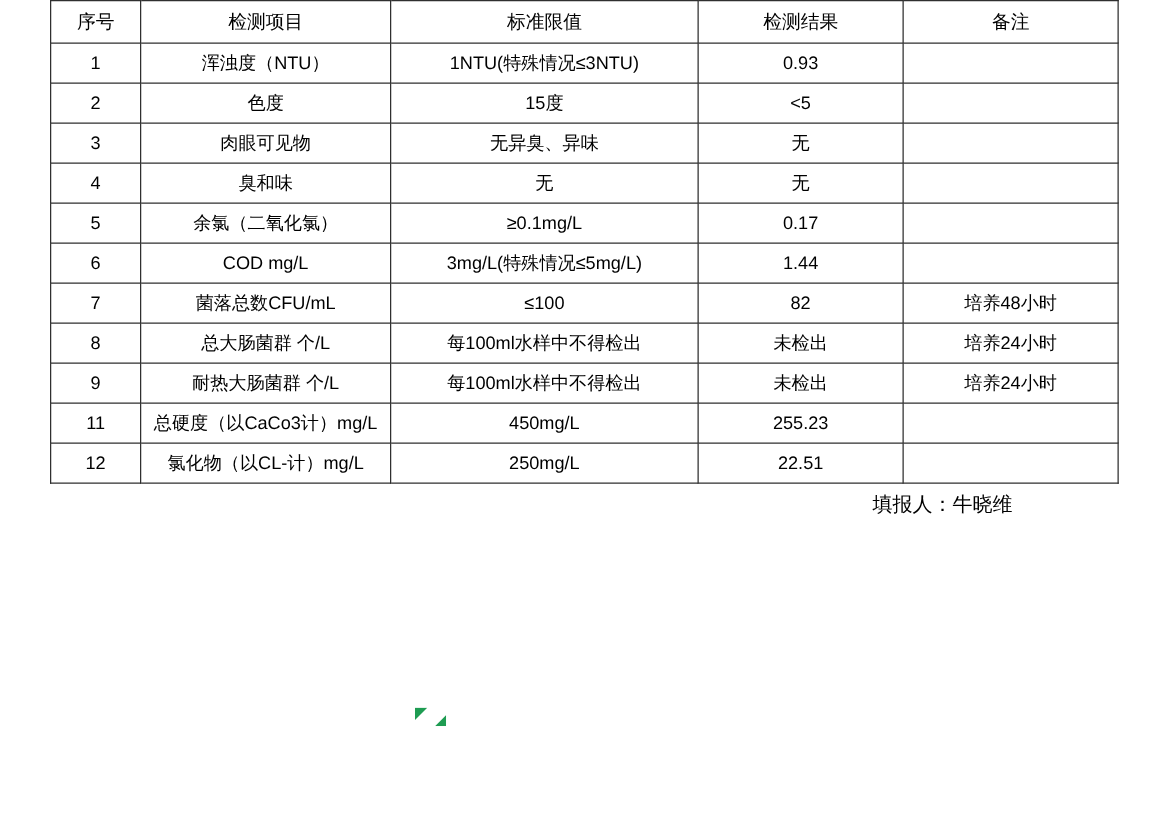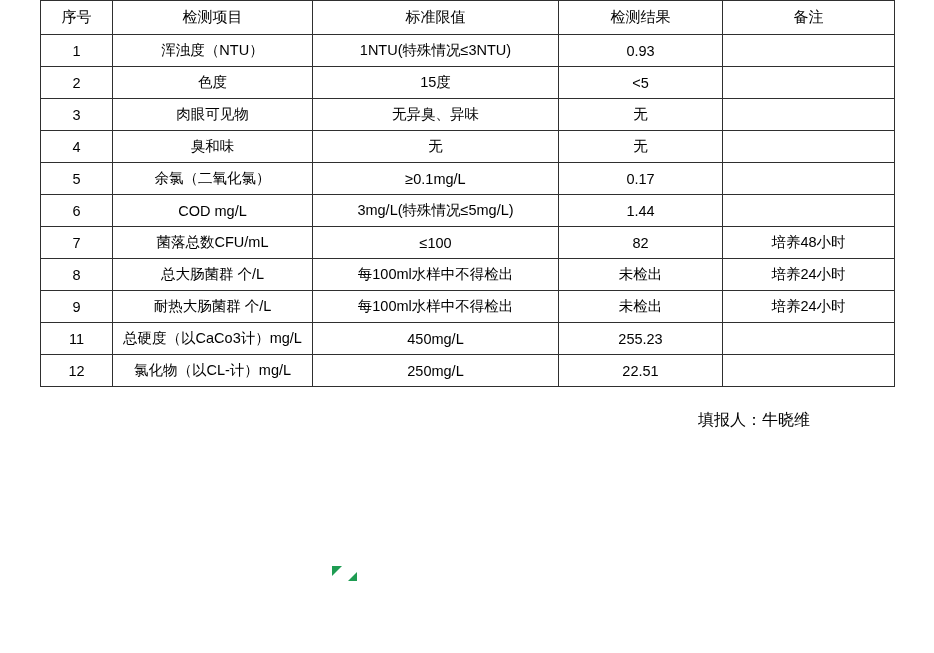--- a/index.html
+++ b/index.html
@@ -69,21 +69,21 @@
     font-size: 16px;
     font-family: "Liberation Sans", "DejaVu Sans", sans-serif;
   }
   .footer .f-item {
     position: absolute;
     top: 0;
     white-space: nowrap;
   }
   .f-sample { left: 42px; }
   .f-test { left: 378px; }
-  .f-reporter { left: 698px; margin-top: 16px; }
+  .f-reporter { left: 698px; }
 
   .mark-a {
     position: absolute;
     left: 332px;
     top: 566px;
     width: 10px;
     height: 10px;
     background: #1e9c52;
     clip-path: polygon(0 0, 100% 0, 0 100%);
   }

